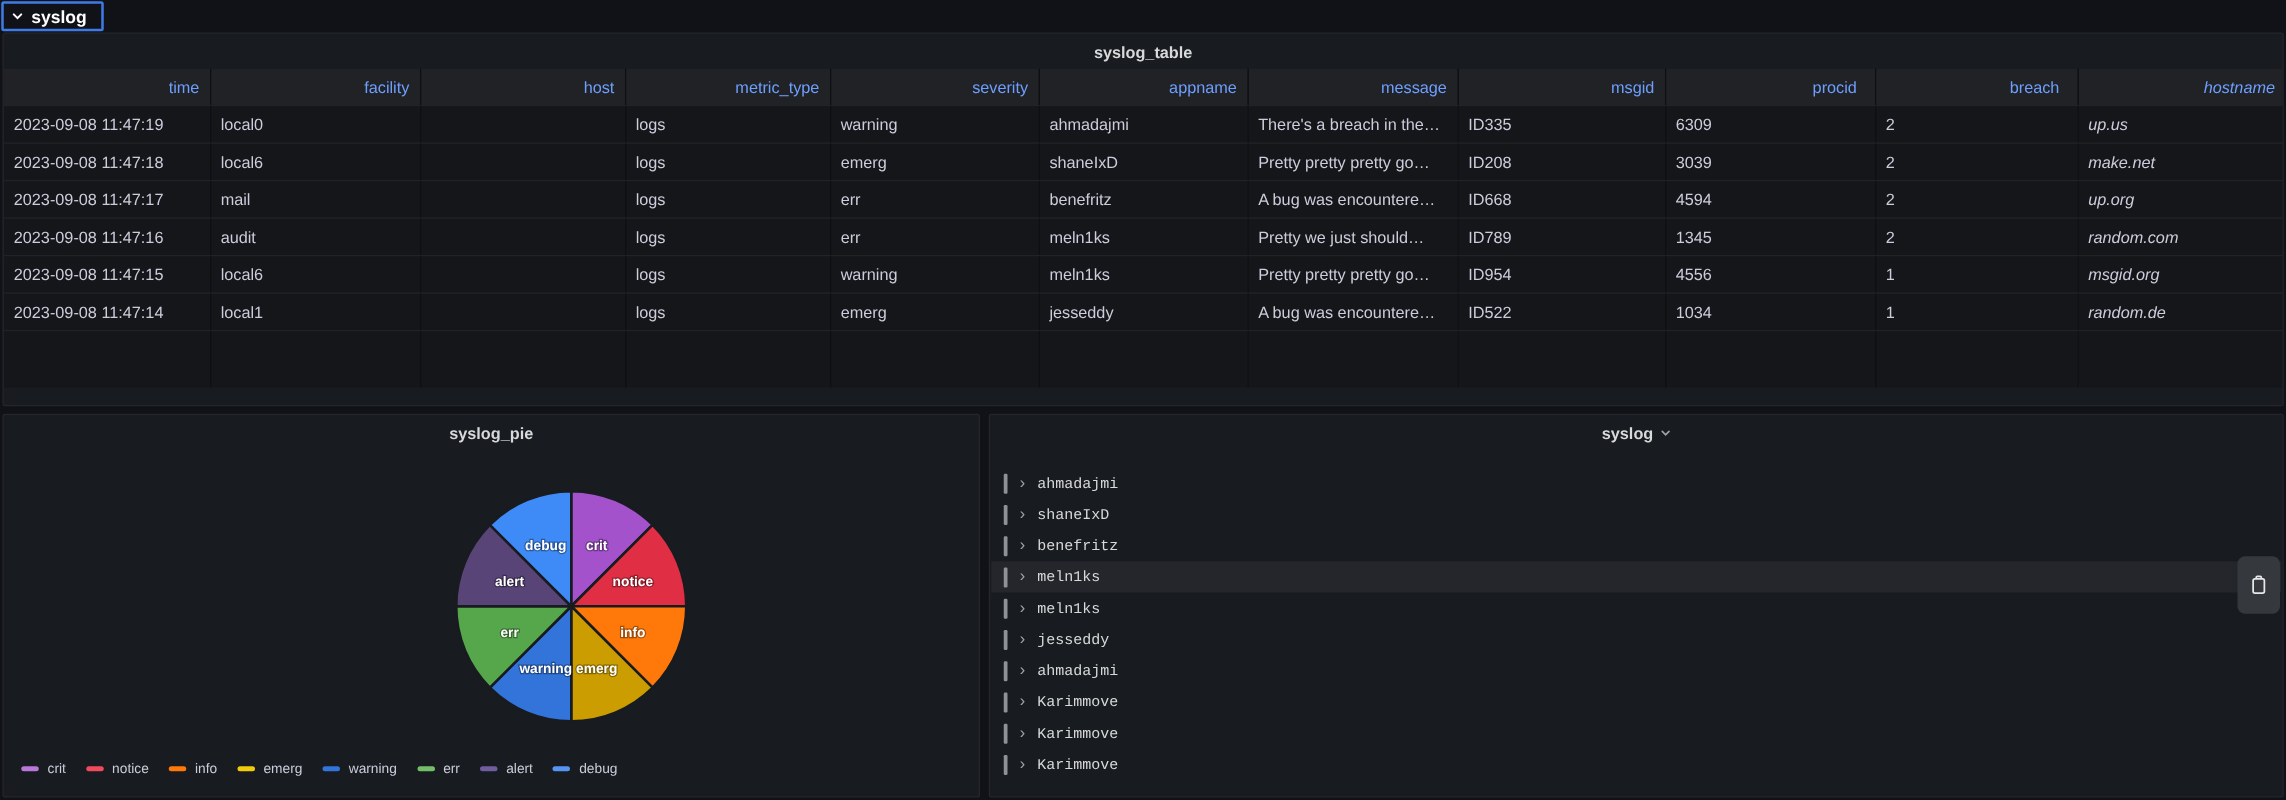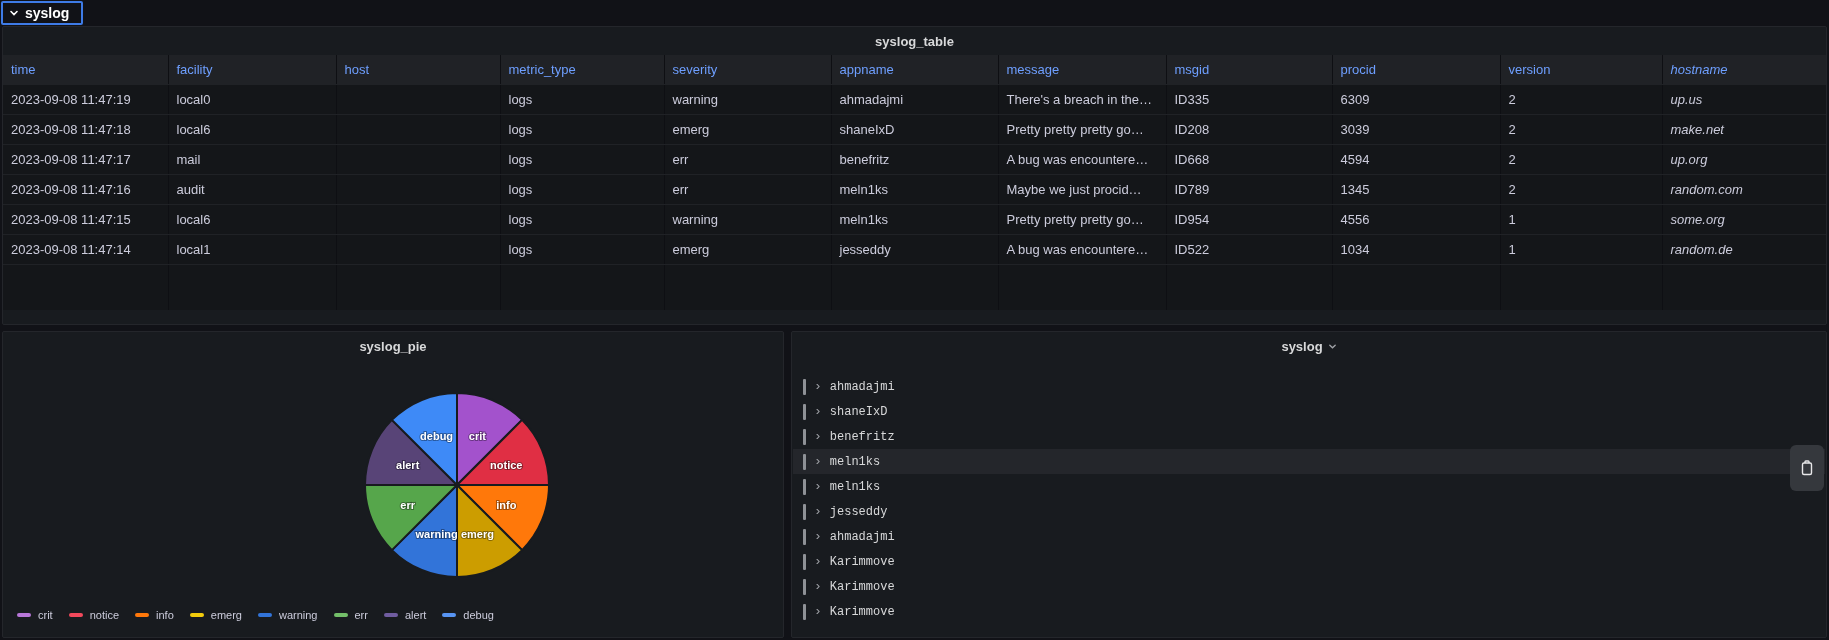--- a/index.html
+++ b/index.html
@@ -12,21 +12,21 @@
     font-size:14px;font-weight:bold;color:#FFFFFF;background:#111217;}
 
   .panel{position:absolute;background:#181B1F;border:1px solid #24262B;border-radius:2px;
     box-sizing:border-box;}
   .panel-title{height:28px;display:flex;align-items:center;justify-content:center;gap:5px;
     font-size:13px;font-weight:bold;color:#D8D9DA;cursor:pointer;}
 
   
   .table-panel{left:2px;top:26px;width:1825px;height:299px;overflow:hidden;}
   table{border-collapse:collapse;table-layout:fixed;width:100%;font-size:13px;}
-  th{height:29px;background:#202226;color:#6E9FFF;font-weight:500;text-align:left;cursor:pointer;}
+  th{height:29px;background:#202226;color:#6E9FFF;font-weight:500;text-align:right;cursor:pointer;}
   td{height:30px;background:#141619;color:#CCCCDC;}
   th,td{padding:0 8px;white-space:nowrap;overflow:hidden;text-overflow:ellipsis;
     border-right:1px solid #0E0F13;border-bottom:1px solid #202226;box-sizing:border-box;}
   th:last-child,td:last-child{border-right:none;font-style:italic;}
   .align-right{padding-right:14px;}
   tr.partial td{height:46px;border-bottom:none;}
 
   
   .pie-panel{left:2px;top:331px;width:782px;height:307px;}
   .pie-svg{position:absolute;left:0;top:28px;}
@@ -85,21 +85,21 @@
         <tr id="head-row">
           <th class="">time</th>
           <th class="">facility</th>
           <th class="">host</th>
           <th class="">metric_type</th>
           <th class="">severity</th>
           <th class="">appname</th>
           <th class="">message</th>
           <th class="">msgid</th>
           <th class="align-right">procid</th>
-          <th class="align-right">version</th>
+          <th class="align-right">breach</th>
           <th class="">hostname</th>
         </tr>
       </thead>
     <tbody id="table-body">
         <tr>
           <td class="">2023-09-08 11:47:19</td>
           <td class="">local0</td>
           <td class=""></td>
           <td class="">logs</td>
           <td class="">warning</td>
@@ -136,38 +136,38 @@
           <td class="align-right">2</td>
           <td class="">up.org</td>
         </tr>
         <tr>
           <td class="">2023-09-08 11:47:16</td>
           <td class="">audit</td>
           <td class=""></td>
           <td class="">logs</td>
           <td class="">err</td>
           <td class="">meln1ks</td>
-          <td class="">Maybe we just procid…</td>
+          <td class="">Pretty we just should…</td>
           <td class="">ID789</td>
           <td class="align-right">1345</td>
           <td class="align-right">2</td>
           <td class="">random.com</td>
         </tr>
         <tr>
           <td class="">2023-09-08 11:47:15</td>
           <td class="">local6</td>
           <td class=""></td>
           <td class="">logs</td>
           <td class="">warning</td>
           <td class="">meln1ks</td>
           <td class="">Pretty pretty pretty go…</td>
           <td class="">ID954</td>
           <td class="align-right">4556</td>
           <td class="align-right">1</td>
-          <td class="">some.org</td>
+          <td class="">msgid.org</td>
         </tr>
         <tr>
           <td class="">2023-09-08 11:47:14</td>
           <td class="">local1</td>
           <td class=""></td>
           <td class="">logs</td>
           <td class="">emerg</td>
           <td class="">jesseddy</td>
           <td class="">A bug was encountere…</td>
           <td class="">ID522</td>

